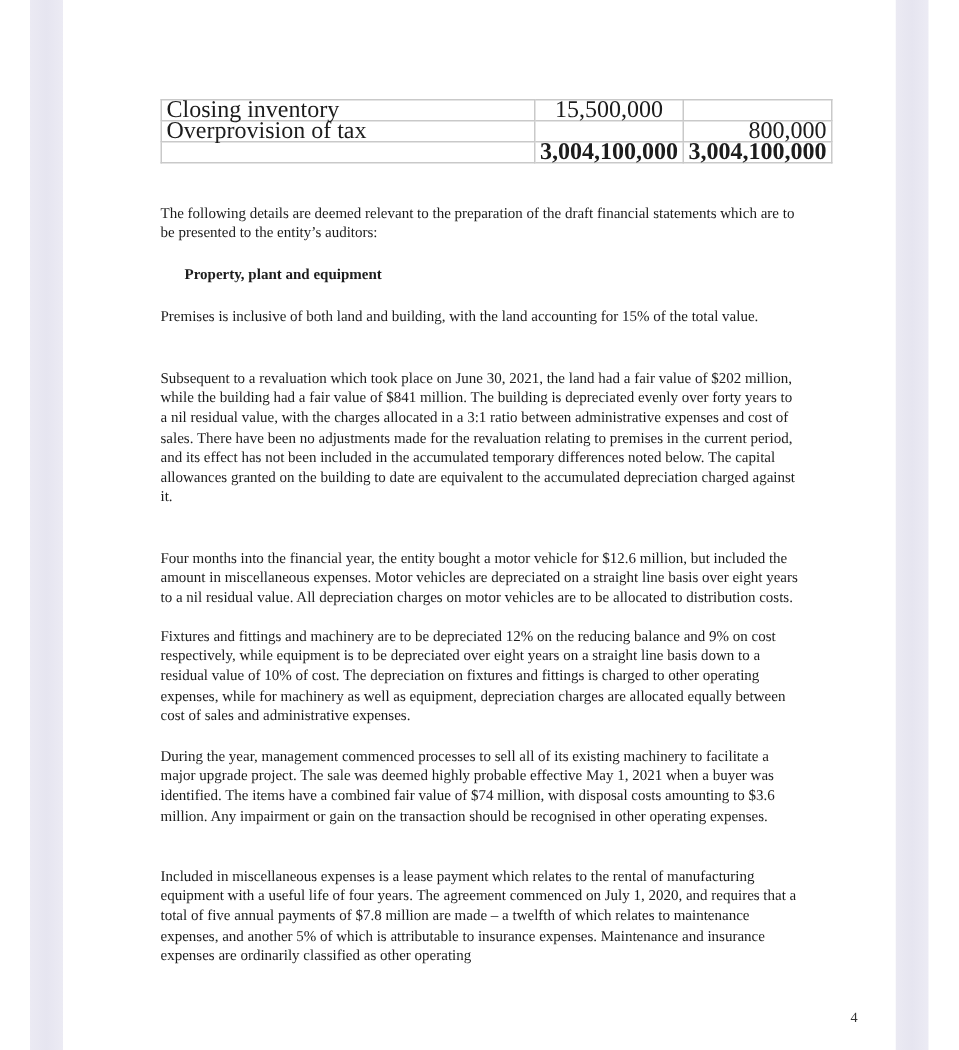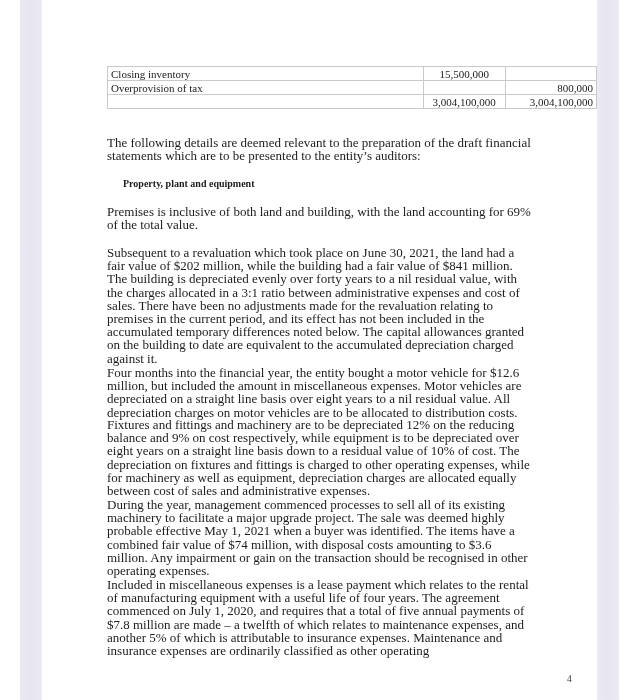--- a/index.html
+++ b/index.html
@@ -18,39 +18,39 @@
   .gutter.right { left: 597px; }
   .page {
     position: absolute; left: 42px; top: 0; width: 555px; height: 700px;
     background: #ffffff;
   }
   .content {
     position: absolute; left: 65px; top: 0; width: 425px;
   }
   table.ledger {
     position: absolute; top: 66px; left: 0;
-    width: 490px;
+    width: 448px;
     border-collapse: collapse;
-    font-size: 11px;
+    font-size: 16px;
     line-height: 12px;
   }
   table.ledger td {
     border: 1px solid #c9c9c9;
     padding: 0 3px;
     height: 13px;
     white-space: nowrap;
   }
   table.ledger td.label { width: 266px; }
   table.ledger td.num { text-align: center; width: 64px; }
   table.ledger td.num2 { text-align: right; width: 72px; }
-  table.ledger tr.total td { font-weight: normal; }
+  table.ledger tr.total td { font-weight: bold; }
 
   .para {
     position: absolute; left: 0; width: 425px;
-    font-size: 13px; line-height: 13.2px;
+    font-size: 10px; line-height: 13.2px;
     margin: 0;
   }
   .heading {
     position: absolute; left: 16px;
     font-size: 10px; font-weight: bold;
     margin: 0;
   }
   .page-number {
     position: absolute; left: 525px; top: 674px;
     font-size: 9.5px; color: #333;
@@ -82,21 +82,21 @@
         <td class="num">3,004,100,000</td>
         <td class="num2">3,004,100,000</td>
       </tr>
     </tbody>
       </table>
 
     <p class="para" style="top:136px;">The following details are deemed relevant to the preparation of the draft financial statements which are to be presented to the entity’s auditors:</p>
 
     <p class="heading" style="top:178px;">Property, plant and equipment</p>
 
-    <p class="para" style="top:205px;">Premises is inclusive of both land and building, with the land accounting for 69% of the total value.</p>
+    <p class="para" style="top:205px;">Premises is inclusive of both land and building, with the land accounting for 15% of the total value.</p>
 
     <p class="para" style="top:246px;">Subsequent to a revaluation which took place on June 30, 2021, the land had a fair value of $202 million, while the building had a fair value of $841 million. The building is depreciated evenly over forty years to a nil residual value, with the charges allocated in a 3:1 ratio between administrative expenses and cost of sales. There have been no adjustments made for the revaluation relating to premises in the current period, and its effect has not been included in the accumulated temporary differences noted below. The capital allowances granted on the building to date are equivalent to the accumulated depreciation charged against it.</p>
 
     <p class="para" style="top:366px;">Four months into the financial year, the entity bought a motor vehicle for $12.6 million, but included the amount in miscellaneous expenses. Motor vehicles are depreciated on a straight line basis over eight years to a nil residual value. All depreciation charges on motor vehicles are to be allocated to distribution costs.</p>
 
     <p class="para" style="top:418px;">Fixtures and fittings and machinery are to be depreciated 12% on the reducing balance and 9% on cost respectively, while equipment is to be depreciated over eight years on a straight line basis down to a residual value of 10% of cost. The depreciation on fixtures and fittings is charged to other operating expenses, while for machinery as well as equipment, depreciation charges are allocated equally between cost of sales and administrative expenses.</p>
 
     <p class="para" style="top:498px;">During the year, management commenced processes to sell all of its existing machinery to facilitate a major upgrade project. The sale was deemed highly probable effective May 1, 2021 when a buyer was identified. The items have a combined fair value of $74 million, with disposal costs amounting to $3.6 million. Any impairment or gain on the transaction should be recognised in other operating expenses.</p>
 
     <p class="para" style="top:578px;">Included in miscellaneous expenses is a lease payment which relates to the rental of manufacturing equipment with a useful life of four years. The agreement commenced on July 1, 2020, and requires that a total of five annual payments of $7.8 million are made – a twelfth of which relates to maintenance expenses, and another 5% of which is attributable to insurance expenses. Maintenance and insurance expenses are ordinarily classified as other operating</p>

